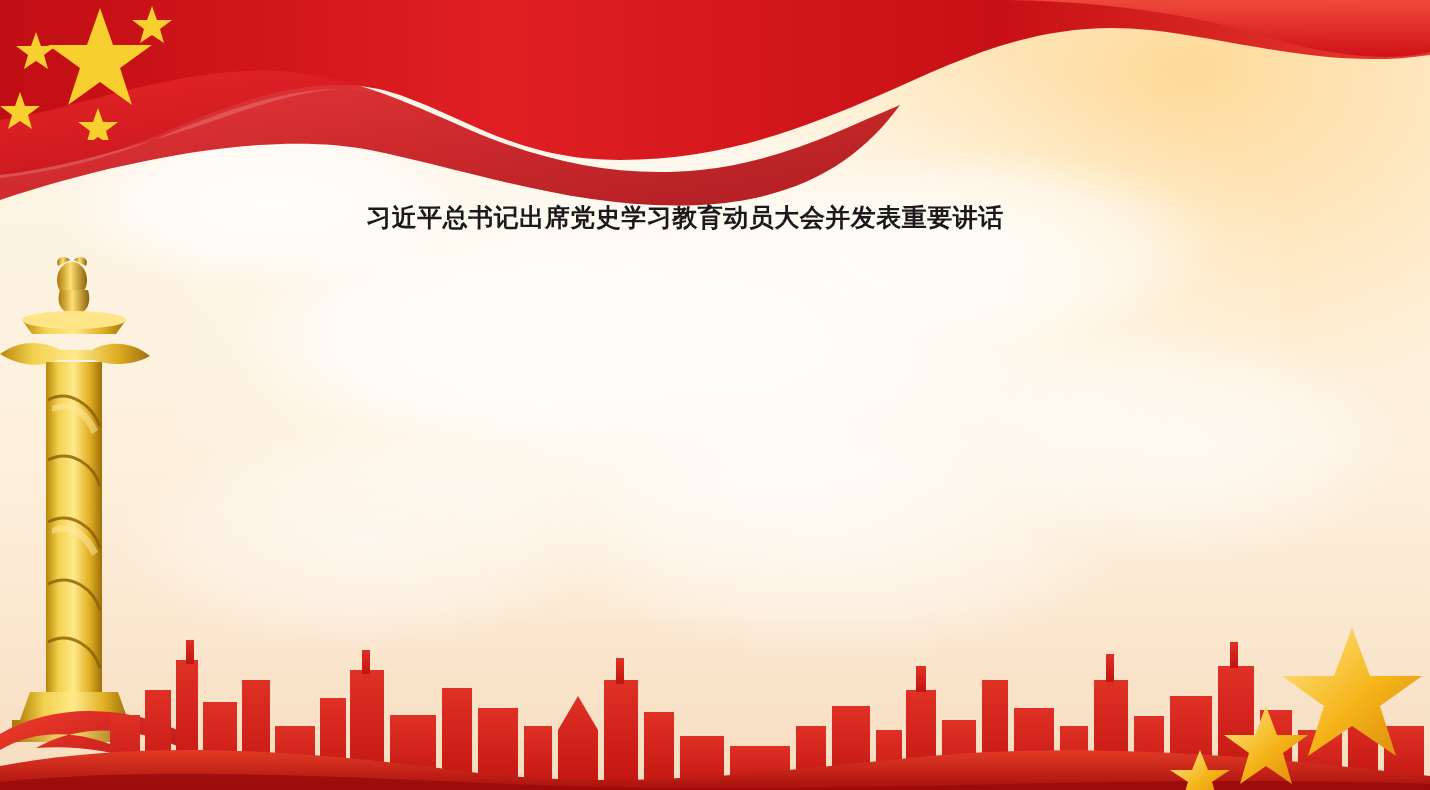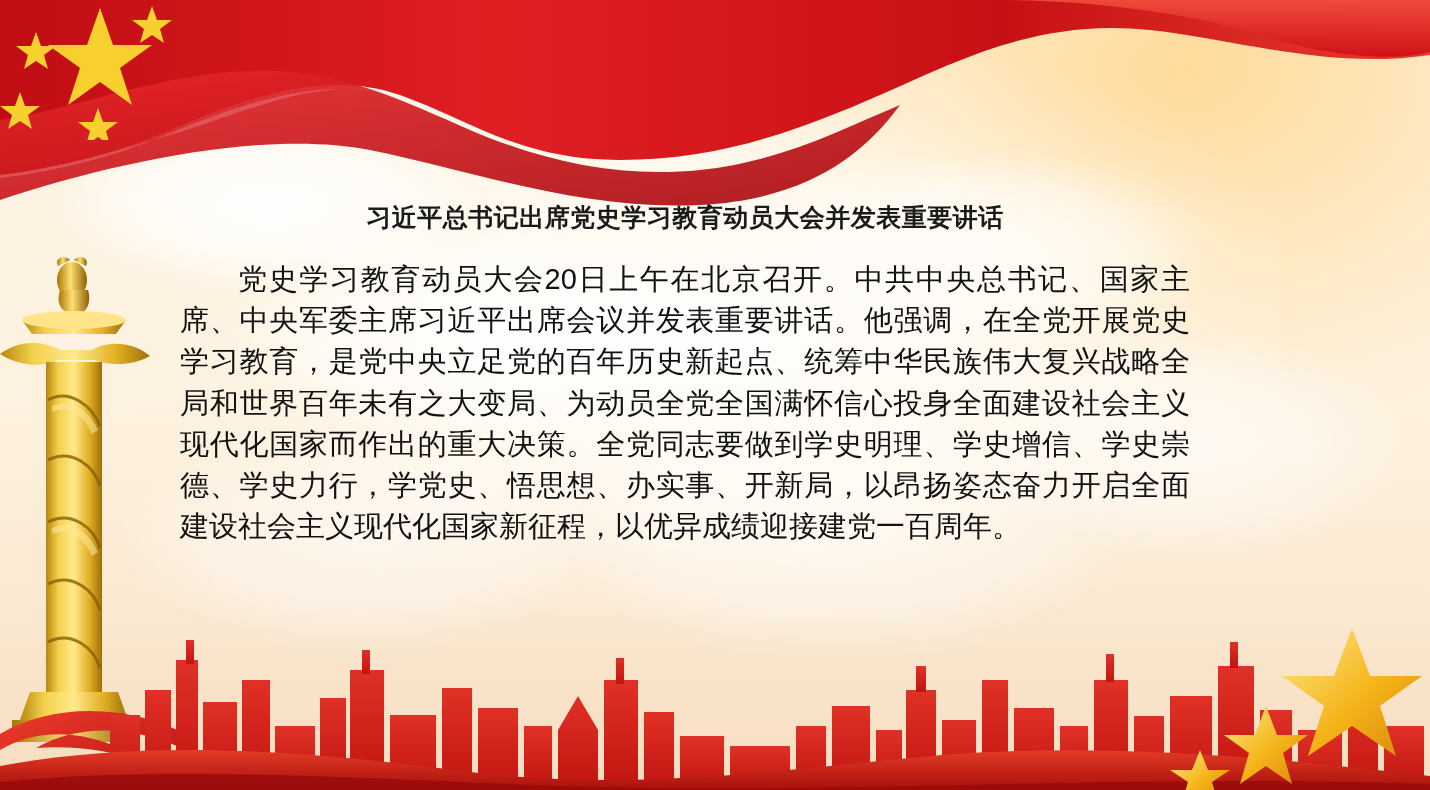--- a/index.html
+++ b/index.html
@@ -295,16 +295,15 @@
       <g fill="url(#starG)">
         <polygon points="222,18 240,66 292,66 250,96 266,146 222,116 178,146 194,96 152,66 204,66"></polygon>
         <polygon points="136,96 147,125 178,125 153,143 162,174 136,156 110,174 119,143 94,125 125,125"></polygon>
         <polygon points="70,140 78,160 100,160 82,172 88,192 70,180 52,192 58,172 40,160 62,160"></polygon>
       </g>
     </svg>
   </div>
 
   <div class="content">
     <h1 class="headline">习近平总书记出席党史学习教育动员大会并发表重要讲话</h1>
-    <p class="body-text">党史学习教育动员大会20日上午在北京召开。中共中央总书记、国家主席、中央军委主席习近平出席会议并发表重要讲话。他强调，在全党开展党史学习教育，是党中央立足党的百年历史新起点、统筹中华民族伟大复兴战略全局和世界百年未有之大变局、为动员全党全国满怀信心投身全面建设社会主义现代化国家而作出的重大决策。全党同志要做到学史明理、学史增信、学史崇德、学史力行，学党史、悟思想、办实事、开新局，以昂扬姿态奋力开启全面建设社会主义现代化国家新征程，以优异成绩迎接建党一百周年。</p>
   </div>
 
 </div>
 
 </body></html>

